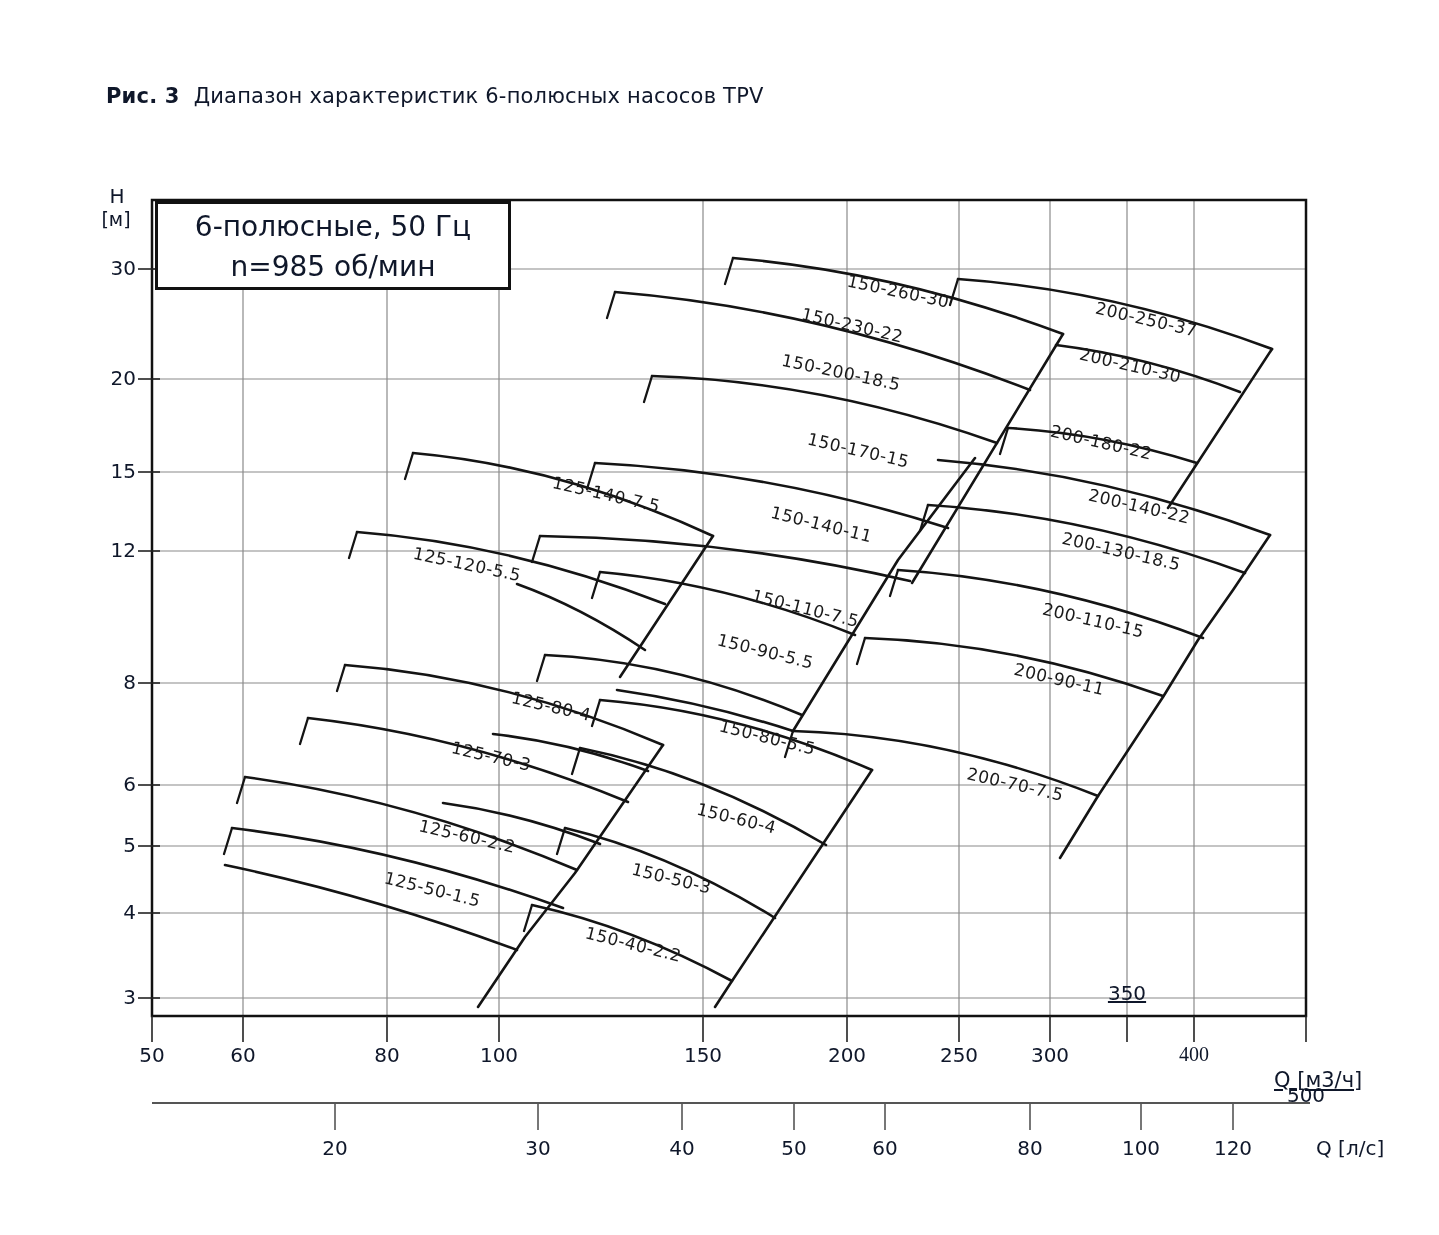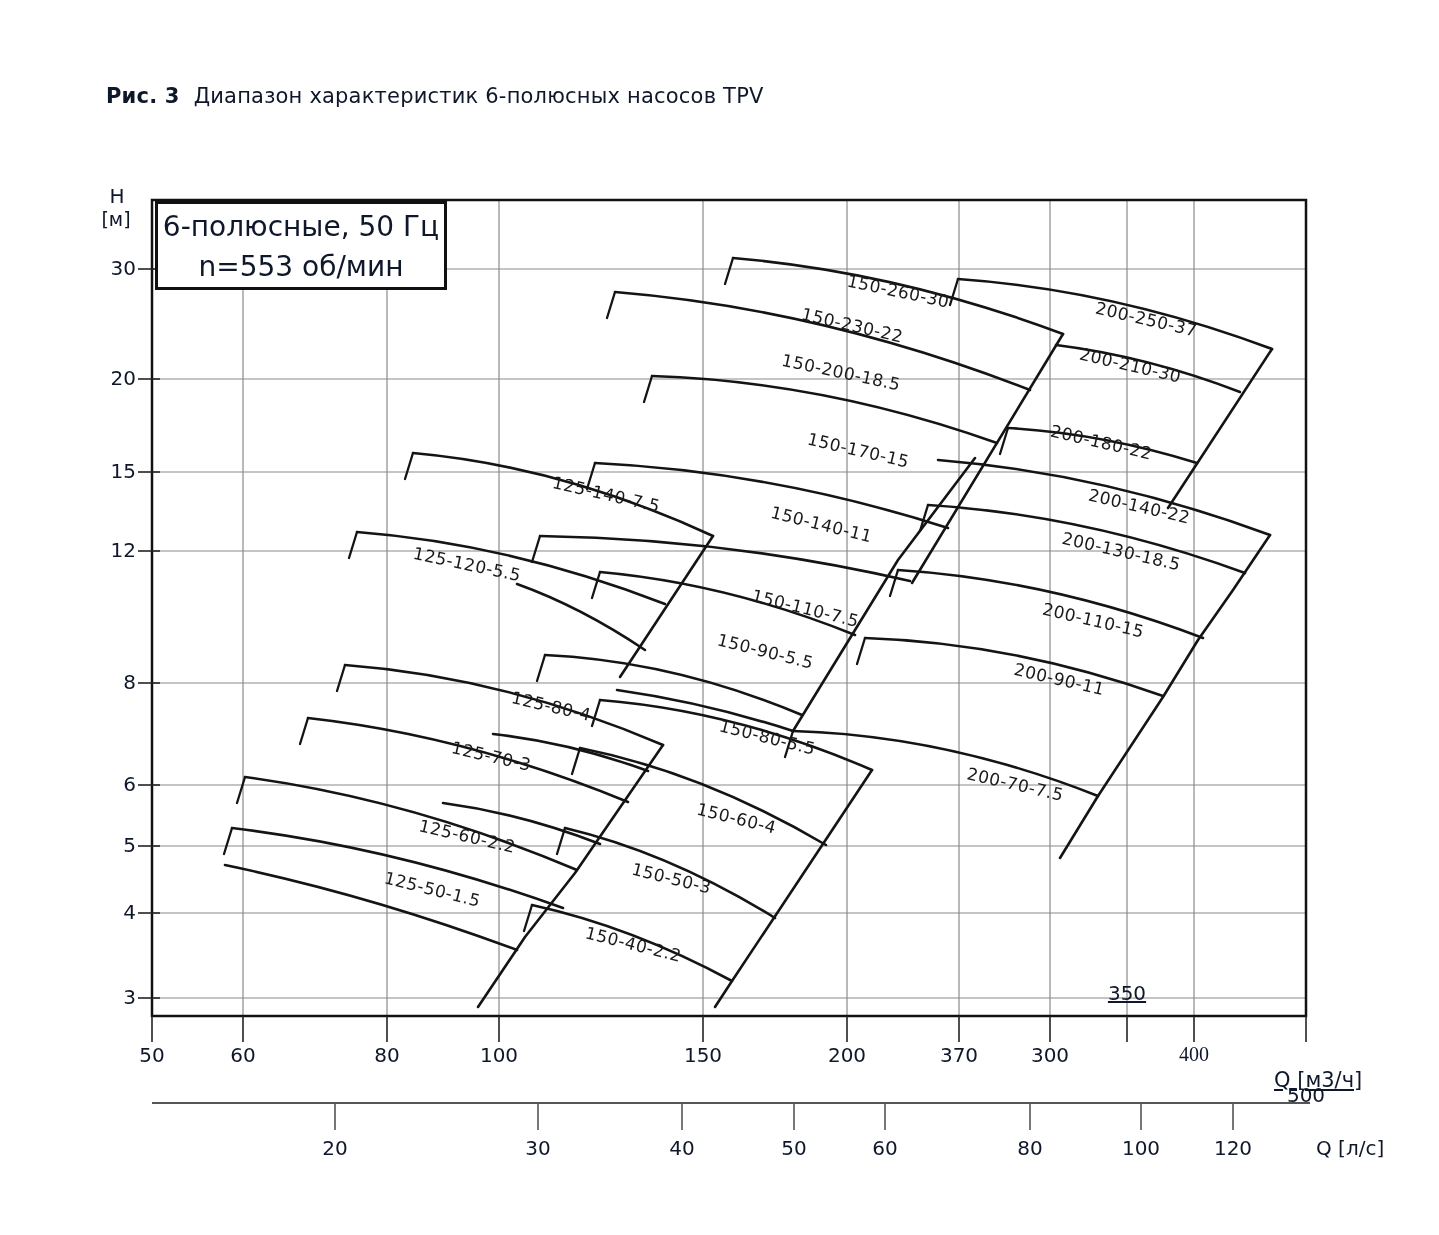--- a/index.html
+++ b/index.html
@@ -2,21 +2,21 @@
 <html><head>
 <meta charset="utf-8">
 <style>
   html,body{margin:0;padding:0;background:#fff;}
   #page{position:relative;width:1439px;height:1235px;background:#fff;overflow:hidden;
         font-family:"DejaVu Sans",sans-serif;color:#0f172a;}
   #plot{position:absolute;left:0;top:0;}
   .abs{position:absolute;}
   #title{left:106px;top:84px;font-size:21px;letter-spacing:.2px;white-space:nowrap;}
   #title b{font-weight:bold;margin-right:14px;}
-  #inset{left:155px;top:201px;width:292px;height:89px;background:#fff;border:3px solid #111;
+  #inset{left:155px;top:201px;width:356px;height:89px;background:#fff;border:3px solid #111;
          box-sizing:border-box;text-align:center;font-size:28px;line-height:40px;padding-top:3px;}
   .tick-x{position:absolute;width:80px;text-align:center;font-size:20px;}
   .tick-y{position:absolute;width:80px;text-align:right;font-size:20px;}
   .tick-x2{position:absolute;width:80px;text-align:center;font-size:20px;}
   #ylab-h{left:97px;top:184px;width:40px;text-align:center;font-size:20px;}
   #ylab-m{left:96px;top:208px;width:40px;text-align:center;font-size:19px;}
   #xlab-m3{left:1274px;top:1068px;font-size:21px;white-space:nowrap;text-decoration:underline;}
   #xlab-ls{left:1316px;top:1136px;font-size:20px;white-space:nowrap;}
 </style>
 </head>
@@ -158,36 +158,36 @@
       <line x1="682" y1="1103" x2="682" y2="1130" stroke="#555" stroke-width="1.6"></line>
       <line x1="794" y1="1103" x2="794" y2="1130" stroke="#555" stroke-width="1.6"></line>
       <line x1="885" y1="1103" x2="885" y2="1130" stroke="#555" stroke-width="1.6"></line>
       <line x1="1030" y1="1103" x2="1030" y2="1130" stroke="#555" stroke-width="1.6"></line>
       <line x1="1141" y1="1103" x2="1141" y2="1130" stroke="#555" stroke-width="1.6"></line>
       <line x1="1233" y1="1103" x2="1233" y2="1130" stroke="#555" stroke-width="1.6"></line>
     </svg>
 
   <div class="abs" id="inset">
     <div>6-полюсные, 50 Гц</div>
-    <div>n=553 об/мин</div>
+    <div>n=985 об/мин</div>
   </div>
 
   <div class="abs" id="ylab-h">H</div>
   <div class="abs" id="ylab-m">[м]</div>
   <div class="abs" id="xlab-m3">Q [м3/ч]</div>
   <div class="abs" id="xlab-ls">Q [л/с]</div>
 
   <div id="tick-layer">
       <div class="tick-x" style="left: 112px; top: 1043px;">50</div>
       <div class="tick-x" style="left: 203px; top: 1043px;">60</div>
       <div class="tick-x" style="left: 347px; top: 1043px;">80</div>
       <div class="tick-x" style="left: 459px; top: 1043px;">100</div>
       <div class="tick-x" style="left: 663px; top: 1043px;">150</div>
       <div class="tick-x" style="left: 807px; top: 1043px;">200</div>
-      <div class="tick-x" style="left: 919px; top: 1043px;">370</div>
+      <div class="tick-x" style="left: 919px; top: 1043px;">250</div>
       <div class="tick-x" style="left: 1010px; top: 1043px;">300</div>
       <div class="tick-x" style="left: 1087px; top: 981px; text-decoration: underline;">350</div>
       <div class="tick-x" style="left: 1154px; top: 1043px; font-family: Liberation Serif, serif;">400</div>
       <div class="tick-x" style="left: 1266px; top: 1043px; margin-top: 40px;">500</div>
       <div class="tick-y" style="left: 56px; top: 256px;">30</div>
       <div class="tick-y" style="left: 56px; top: 366px;">20</div>
       <div class="tick-y" style="left: 56px; top: 459px;">15</div>
       <div class="tick-y" style="left: 56px; top: 538px;">12</div>
       <div class="tick-y" style="left: 56px; top: 670px;">8</div>
       <div class="tick-y" style="left: 56px; top: 772px;">6</div>

